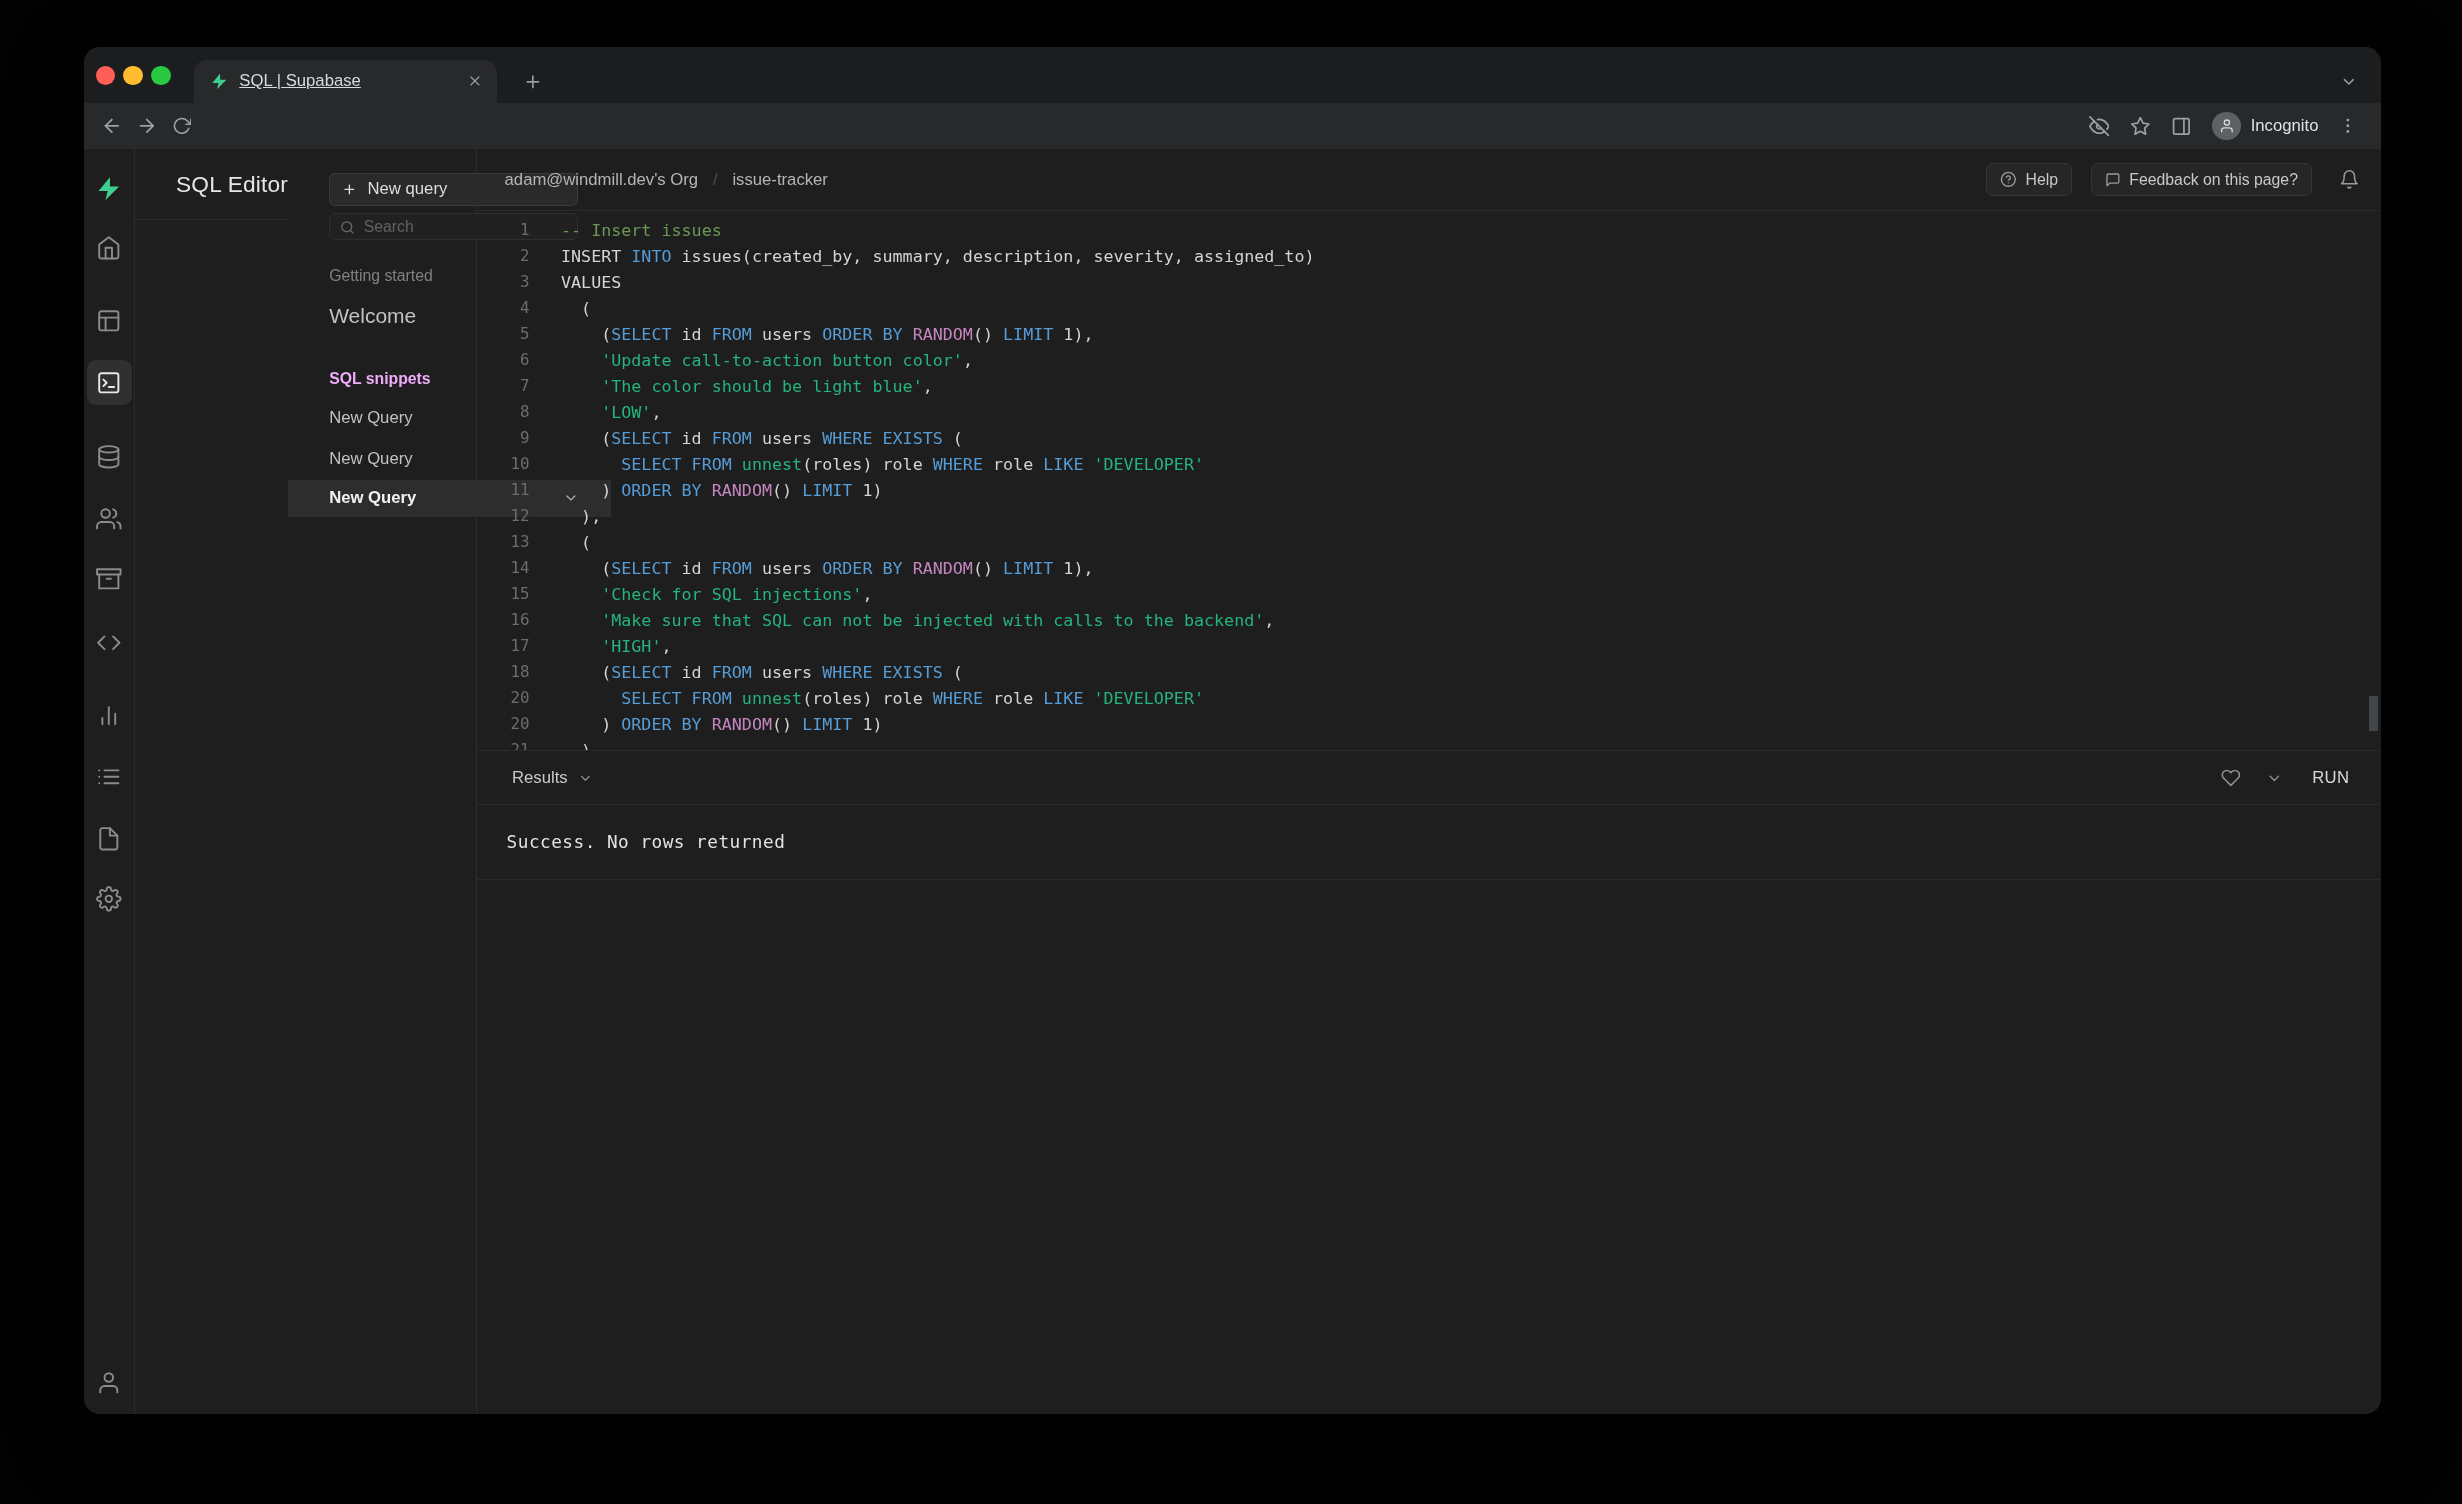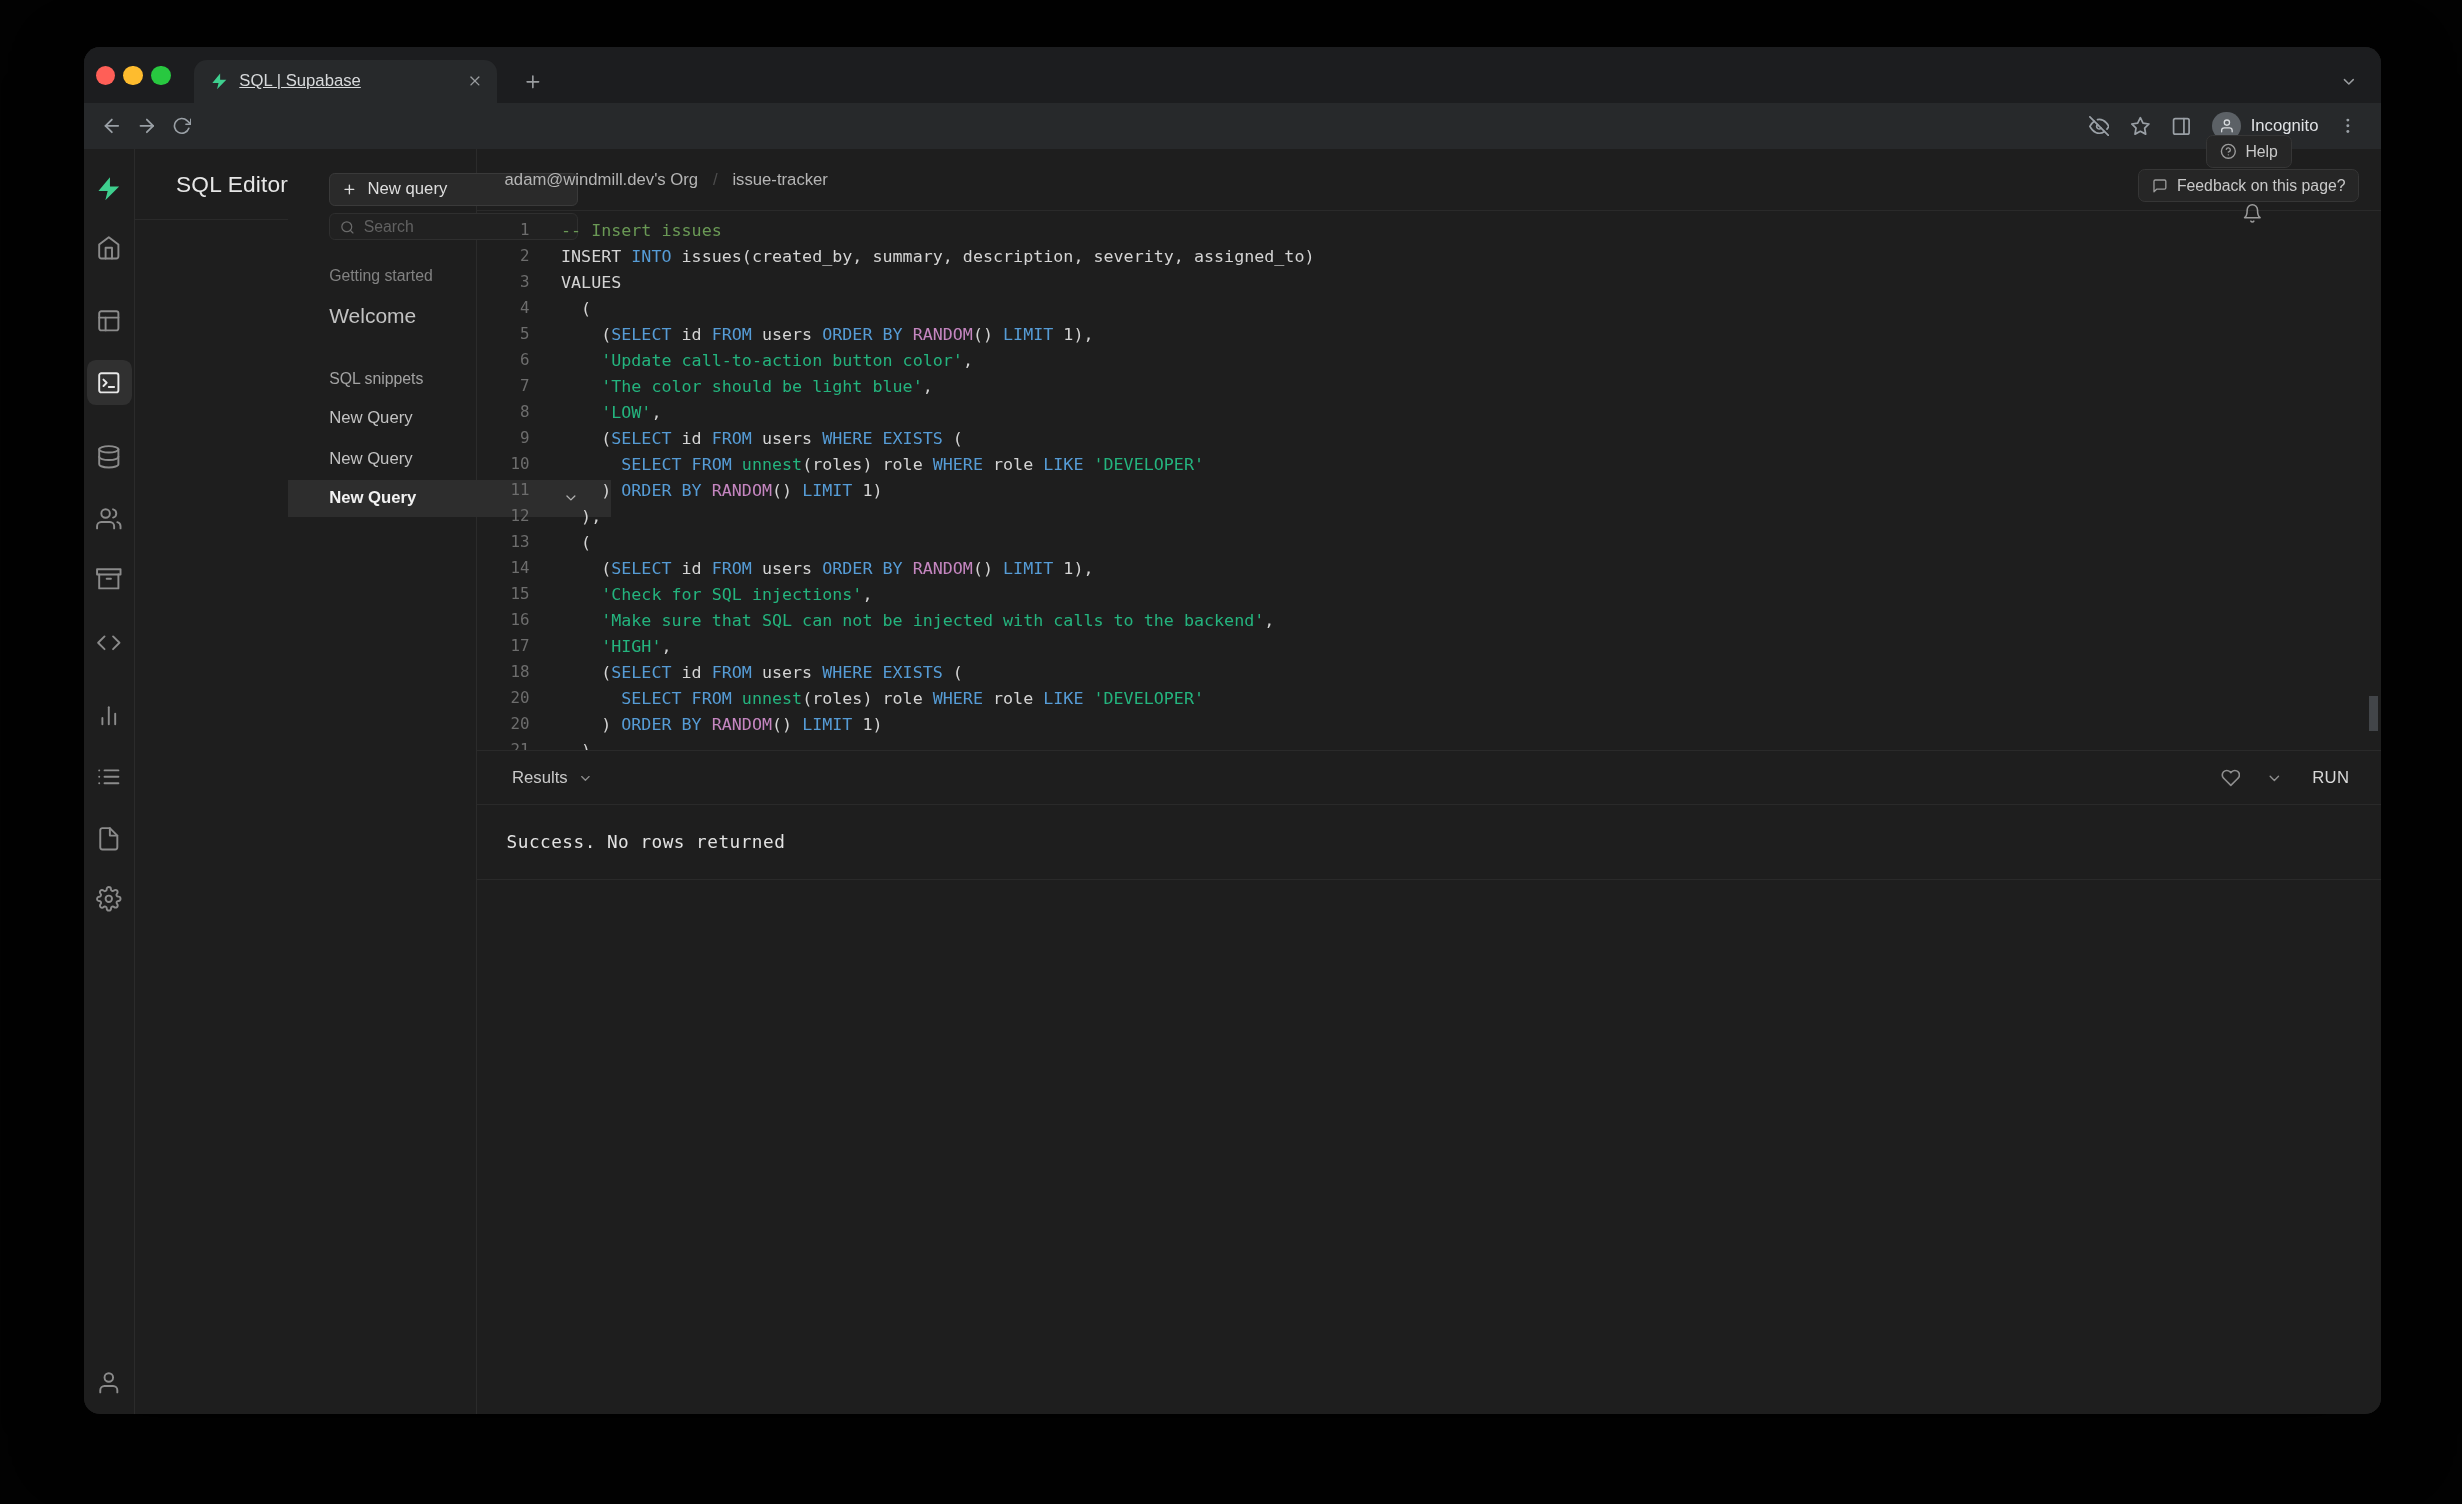--- a/index.html
+++ b/index.html
@@ -52,33 +52,33 @@
   .sb-body { flex:1; padding:0 33px 0 41px; display:flex; flex-direction:column; }
   .nq-btn { margin-top:23.6px; height:33px; background:#2a2a2a; border:1px solid #3a3a3a; border-radius:5.9px;
             display:flex; align-items:center; gap:10.8px; padding:0 11.8px; color:#dedede; font-size:16.7px; cursor:pointer; }
   .searchbox { margin-top:7.9px; height:27px; border:1px solid #2f2f2f; background:#212121; border-radius:5.9px;
                display:flex; align-items:center; padding:0 9.9px; gap:8.9px; color:#6a6a6a; }
   .searchbox input { flex:1; background:transparent; border:none; outline:none; color:#cccccc; font-size:15.8px;
                      font-family:"Liberation Sans", sans-serif; }
   .searchbox input::placeholder { color:#616161; }
   .sb-label { margin-top:26.6px; font-size:15.8px; color:#828282; }
   .sb-item { margin-top:18.7px; font-size:21px; color:#c2c2c2; cursor:pointer; }
-  .sb-label-2 { margin-top:42px; font-size:15.8px; color:#a3a3a3; }
+  .sb-label-2 { margin-top:42px; font-size:15.8px; color:#f0abfc;font-weight:bold; }
   .snippet-list { margin-top:9.9px; display:flex; flex-direction:column; }
   .snippet { height:41px; display:flex; align-items:center; font-size:16.7px; color:#c2c2c2; cursor:pointer; }
   .snippet.selected { margin-left:-41px; margin-right:-33px; padding-left:41px; padding-right:31.5px;
                       background:#2d2d2d; color:#f2f2f2; font-weight:700; justify-content:space-between; height:37px; }
   .snippet.selected .chev { color:#b0b0b0; display:flex; }
 
   .main { flex:1; display:flex; flex-direction:column; min-width:0; }
   .main-header { height:62px; flex:none; border-bottom:1px solid #2a2a2a; display:flex; align-items:center;
                  padding:0 21.7px 0 27.6px; }
   .crumb { font-size:16.7px; color:#b5b5b5; cursor:pointer; }
   .crumb-sep { margin:0 14.8px; color:#4d4d4d; font-size:16.7px; }
-  .mh-right { margin-left:auto; display:flex; align-items:center; gap:1px;flex-direction:column; }
+  .mh-right { margin-left:auto; display:flex; align-items:center; gap:19px; }
   .pill { height:33px; border:1px solid #363636; background:#262626; border-radius:6.9px; display:flex;
           align-items:center; gap:8.9px; padding:0 12.8px; color:#c9c9c9; font-size:15.8px; cursor:pointer; }
   .pill .pic { color:#9b9b9b; display:flex; }
   .bell { margin-left:7.9px; color:#9b9b9b; display:flex; cursor:pointer; background:none; border:none; }
 
   
   .editor { flex:1; position:relative; padding-top:5.9px; overflow:hidden;
             font-family:"DejaVu Sans Mono", monospace; font-size:16.7px; }
   .code-row { display:flex; height:26px; line-height:26px; }
   .gutter { width:84px; flex:none; text-align:right; padding-right:31.5px; color:#6d6d6d; font-size:15.8px; }

